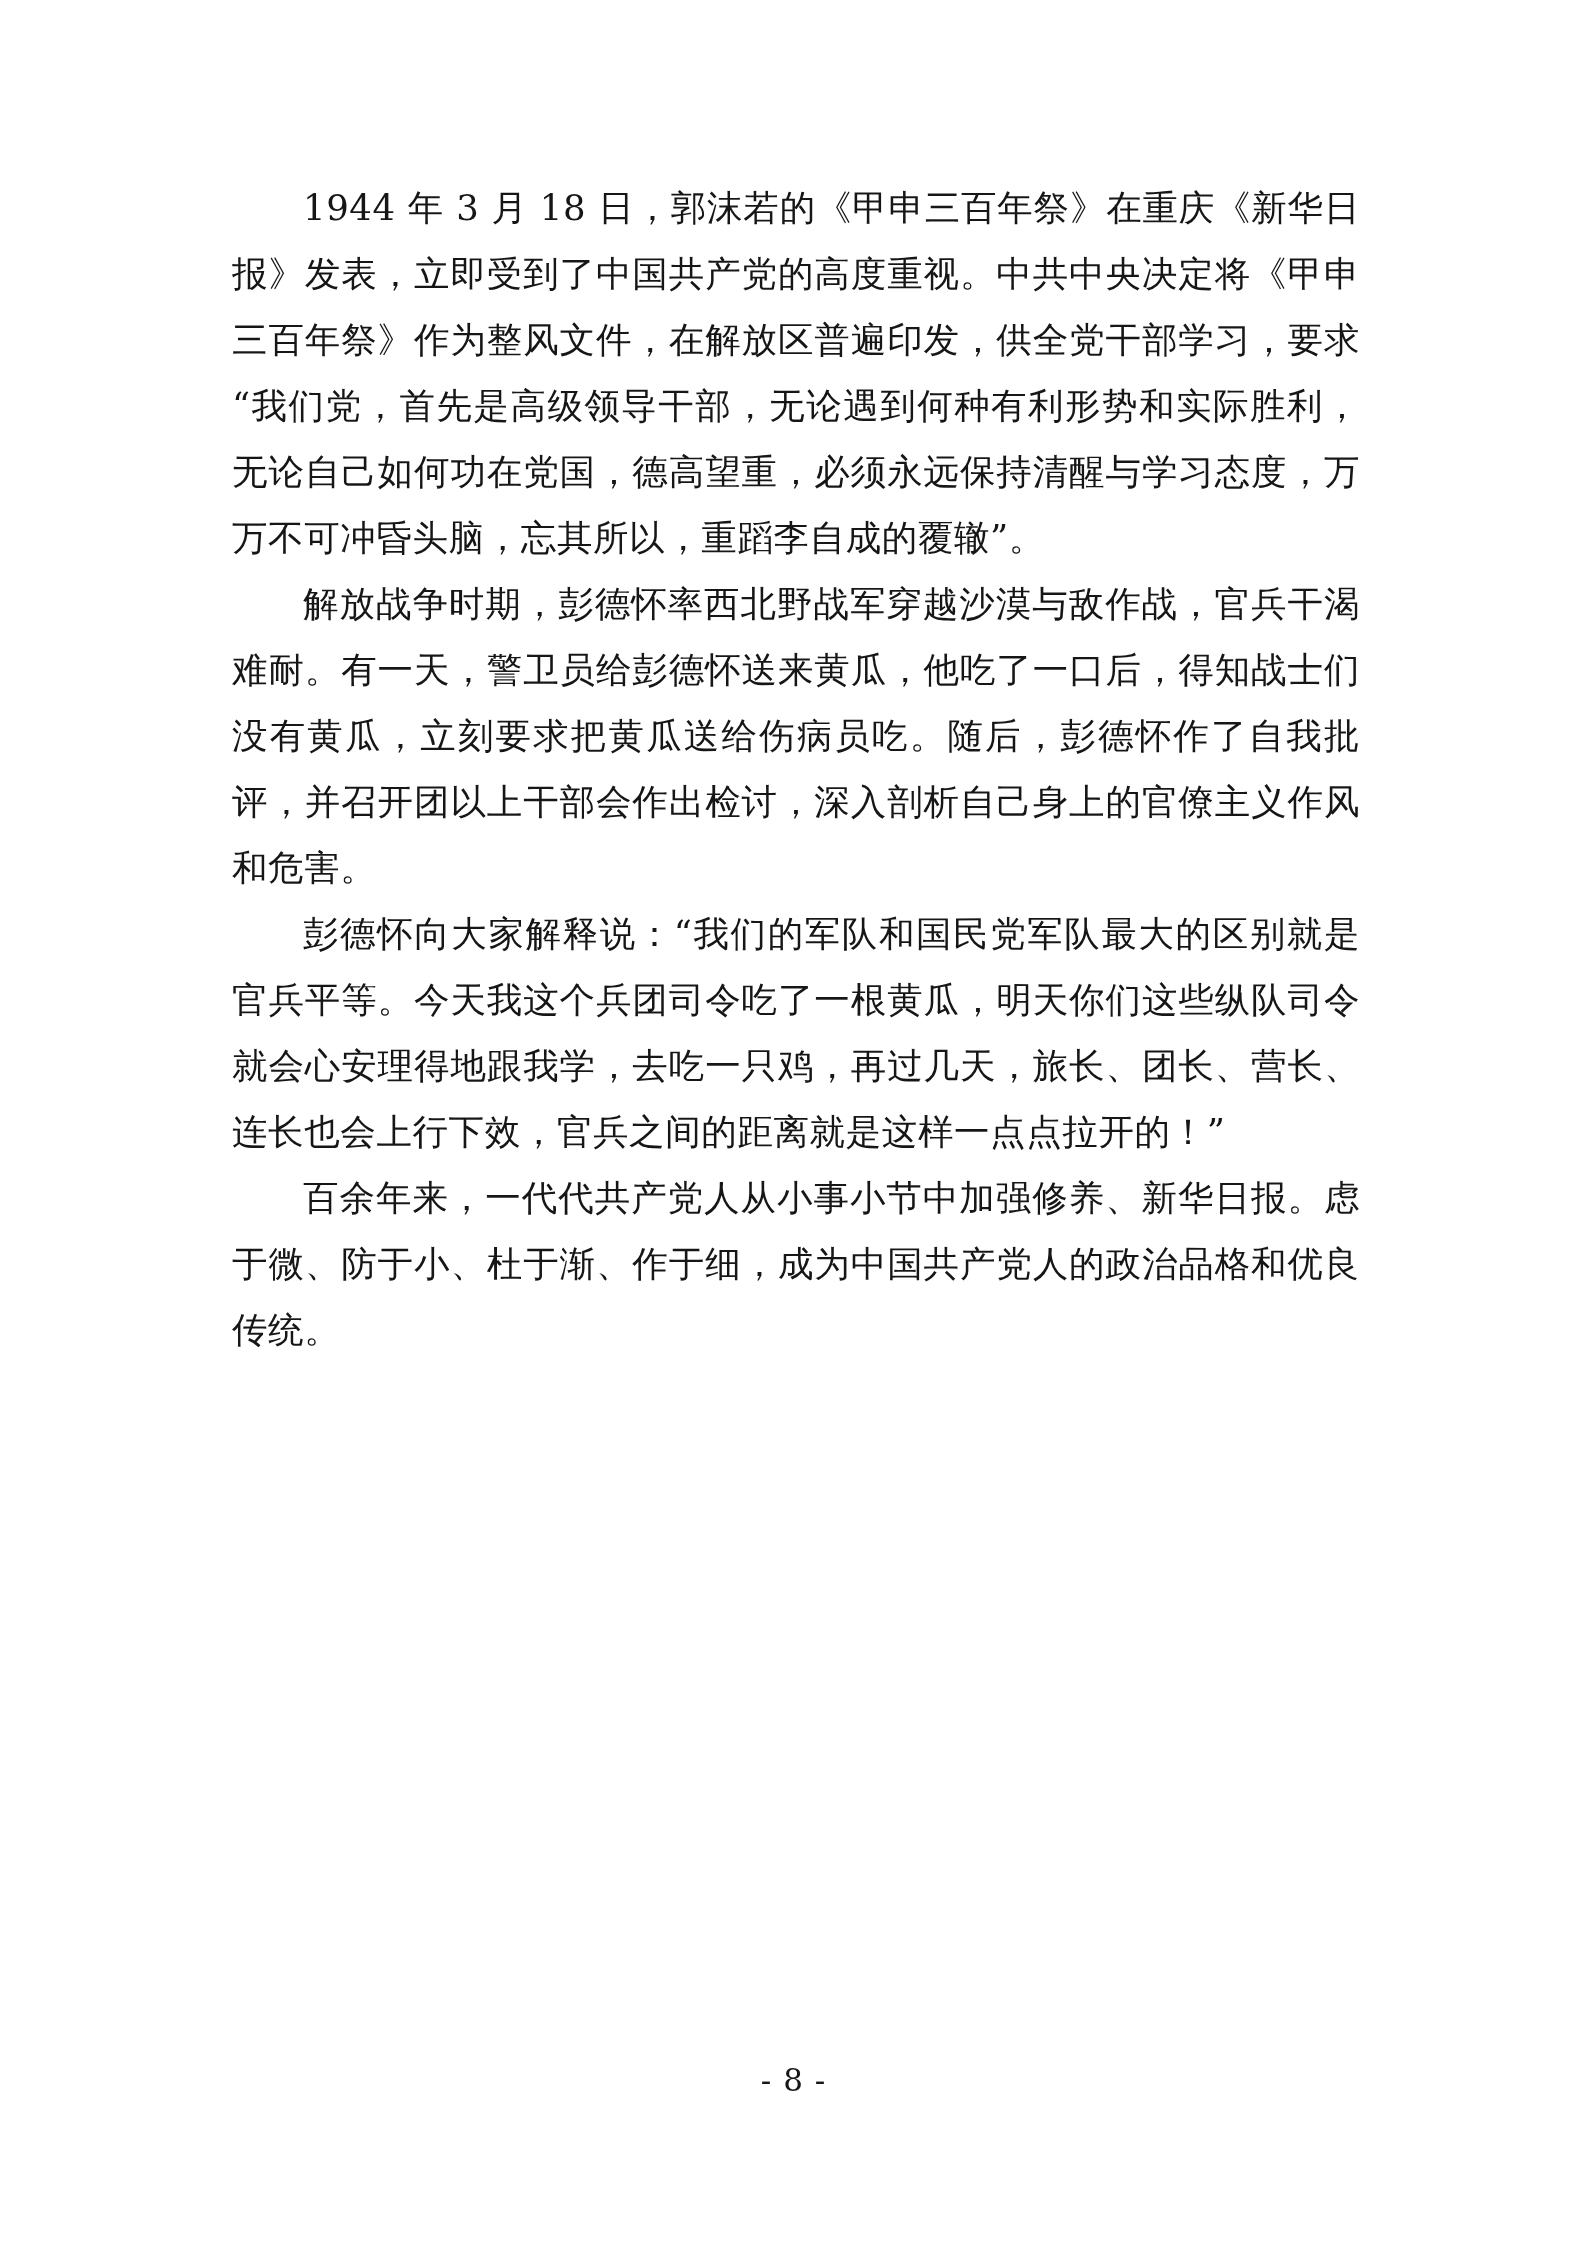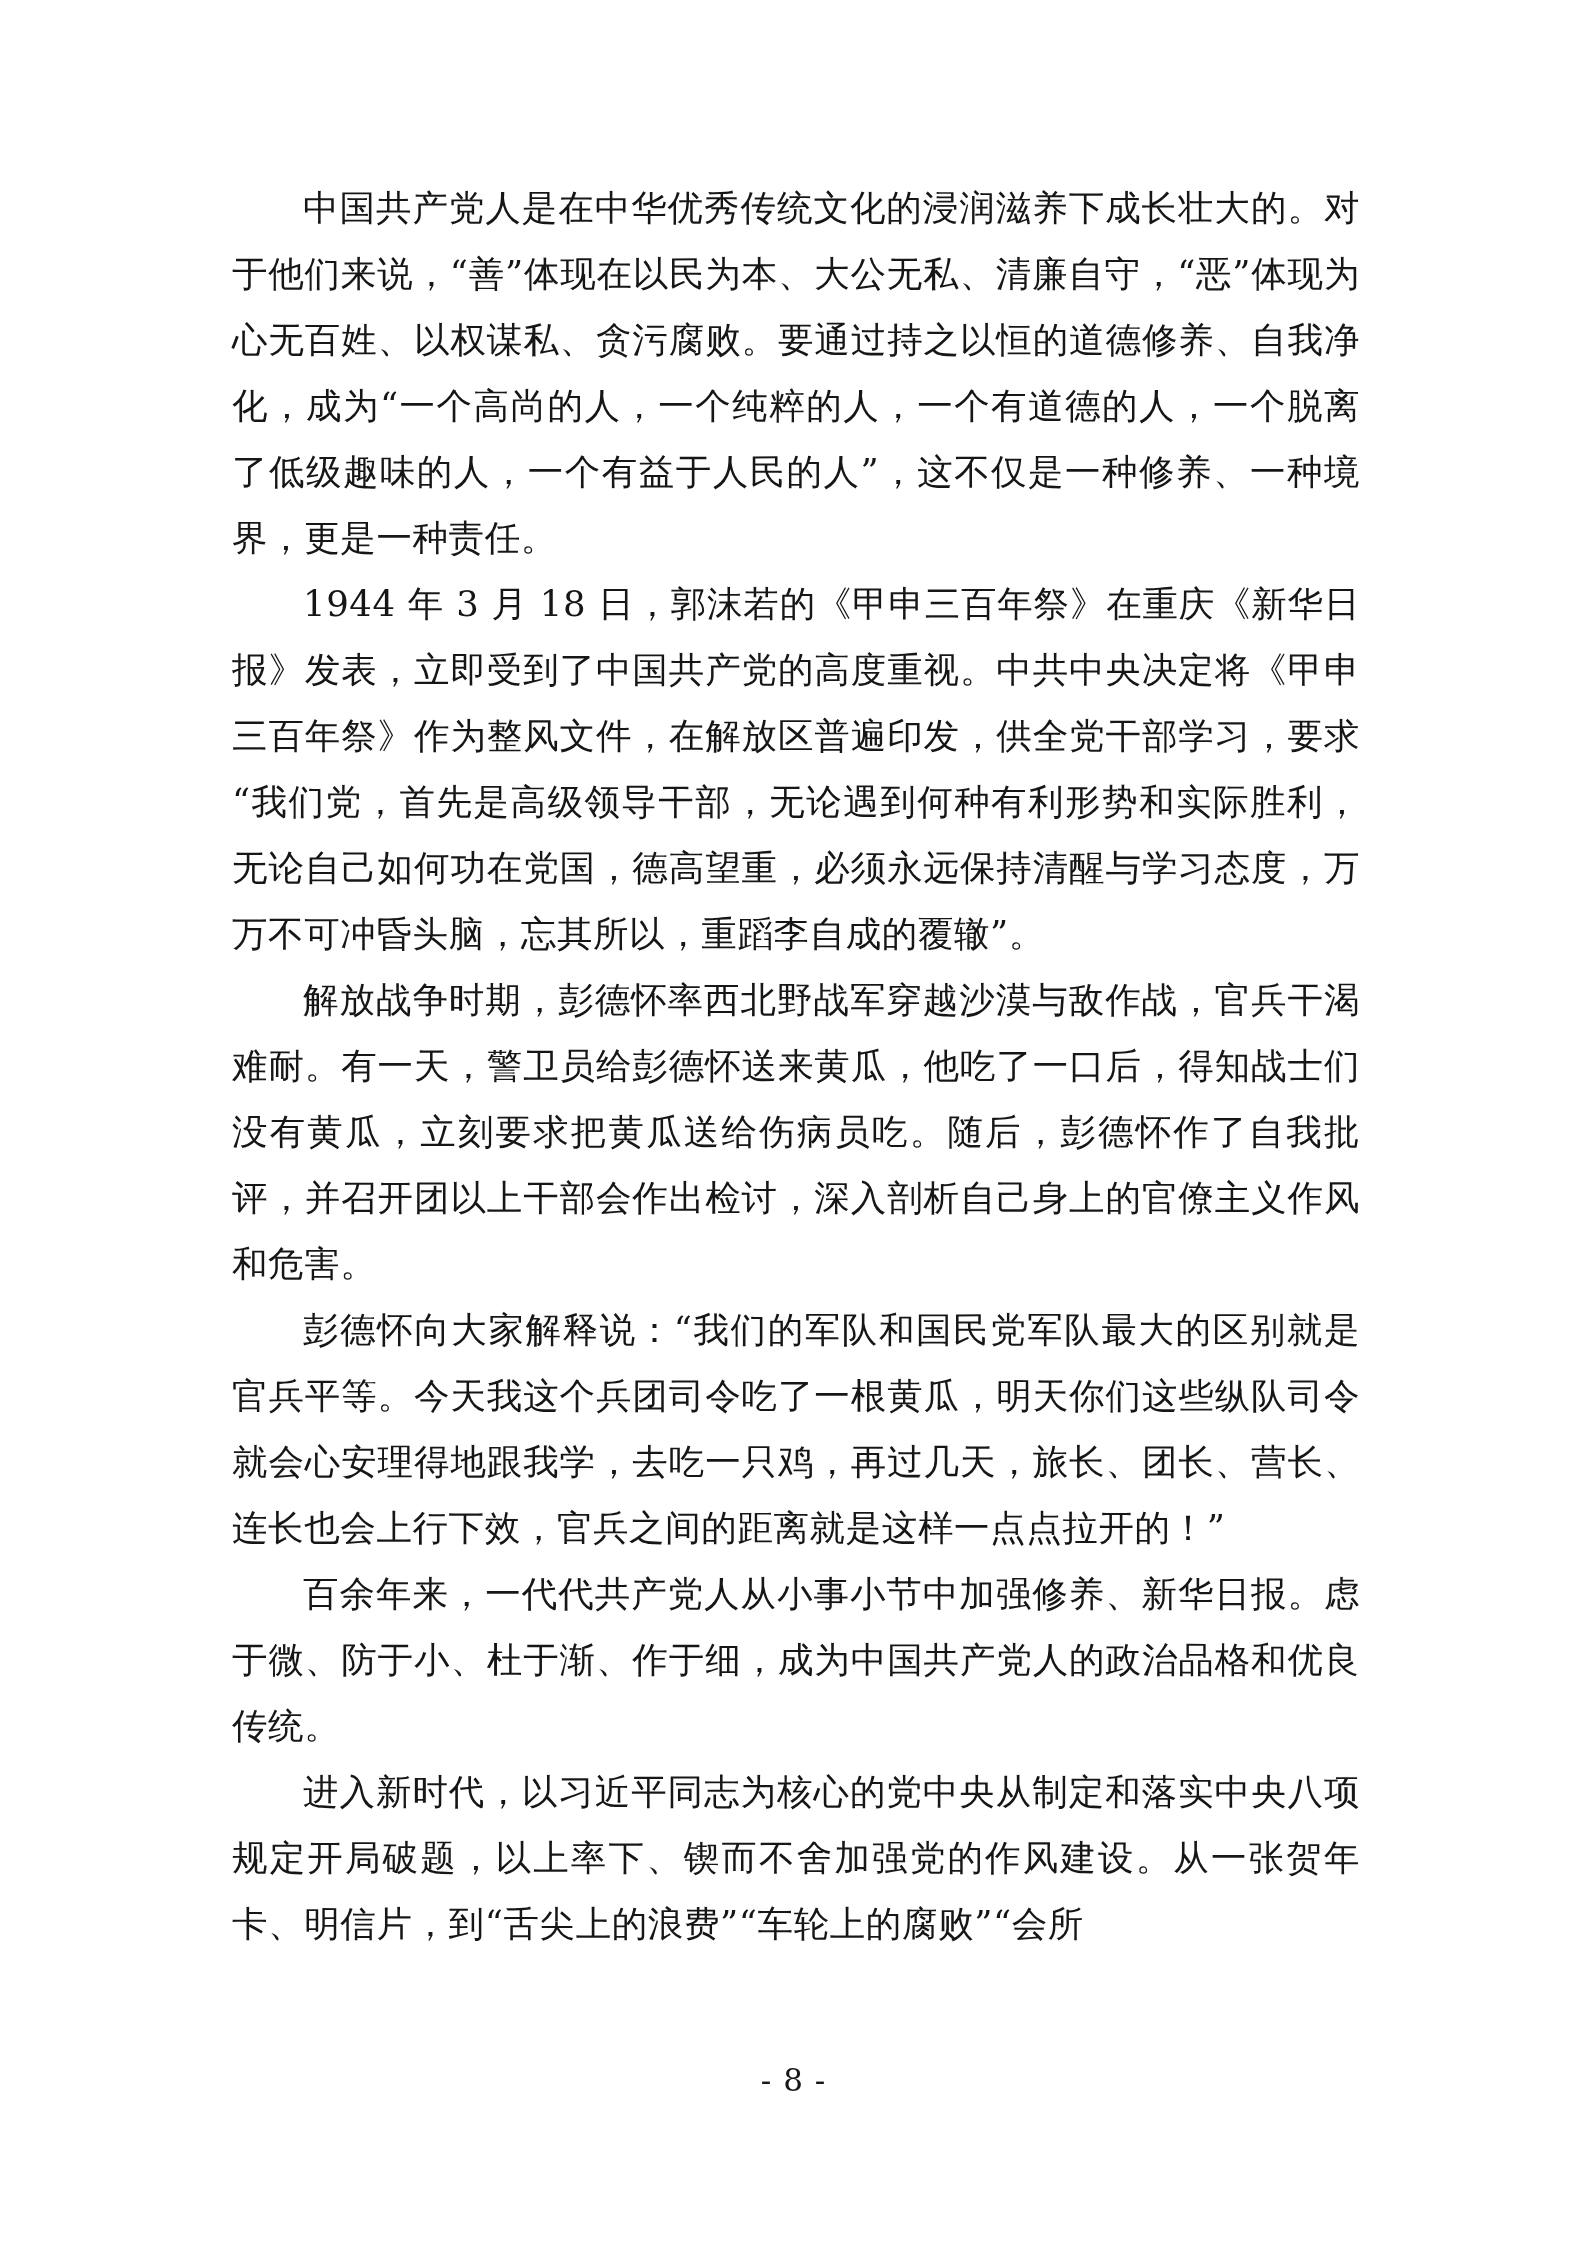--- a/index.html
+++ b/index.html
@@ -51,21 +51,19 @@
     font-family: "DejaVu Serif", "Liberation Serif", serif;
     color: #161616;
     letter-spacing: 1px;
   }
 </style>
 </head>
 <body>
 
 <div class="page">
   <div class="content">
-    <p class="para">中国共产党人是在中华优秀传统文化的浸润滋养下成长壮大的。对于他们来说，“善”体现在以民为本、大公无私、清廉自守，“恶”体现为心无百姓、以权谋私、贪污腐败。要通过持之以恒的道德修养、自我净化，成为“一个高尚的人，一个纯粹的人，一个有道德的人，一个脱离了低级趣味的人，一个有益于人民的人”，这不仅是一种修养、一种境界，更是一种责任。</p>
     <p class="para">1944 年 3 月 18 日，郭沫若的《甲申三百年祭》在重庆《新华日报》发表，立即受到了中国共产党的高度重视。中共中央决定将《甲申三百年祭》作为整风文件，在解放区普遍印发，供全党干部学习，要求“我们党，首先是高级领导干部，无论遇到何种有利形势和实际胜利，无论自己如何功在党国，德高望重，必须永远保持清醒与学习态度，万万不可冲昏头脑，忘其所以，重蹈李自成的覆辙”。</p>
     <p class="para">解放战争时期，彭德怀率西北野战军穿越沙漠与敌作战，官兵干渴难耐。有一天，警卫员给彭德怀送来黄瓜，他吃了一口后，得知战士们没有黄瓜，立刻要求把黄瓜送给伤病员吃。随后，彭德怀作了自我批评，并召开团以上干部会作出检讨，深入剖析自己身上的官僚主义作风和危害。</p>
     <p class="para">彭德怀向大家解释说：“我们的军队和国民党军队最大的区别就是官兵平等。今天我这个兵团司令吃了一根黄瓜，明天你们这些纵队司令就会心安理得地跟我学，去吃一只鸡，再过几天，旅长、团长、营长、连长也会上行下效，官兵之间的距离就是这样一点点拉开的！”</p>
     <p class="para">百余年来，一代代共产党人从小事小节中加强修养、新华日报。虑于微、防于小、杜于渐、作于细，成为中国共产党人的政治品格和优良传统。</p>
-    <p class="para">进入新时代，以习近平同志为核心的党中央从制定和落实中央八项规定开局破题，以上率下、锲而不舍加强党的作风建设。从一张贺年卡、明信片，到“舌尖上的浪费”“车轮上的腐败”“会所</p>
   </div>
   <div class="footer">- 8 -</div>
 </div>
 
 </body></html>

